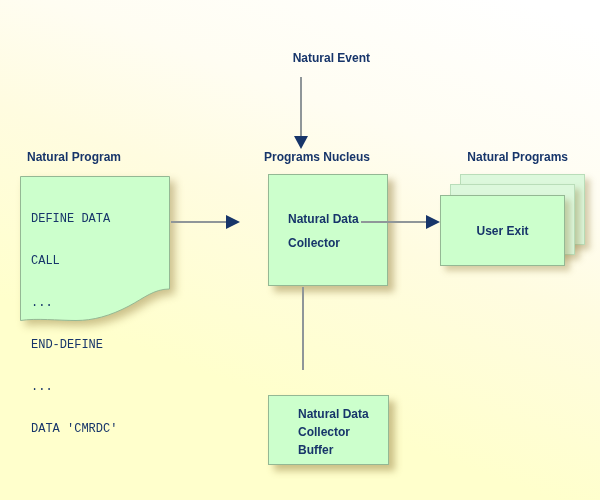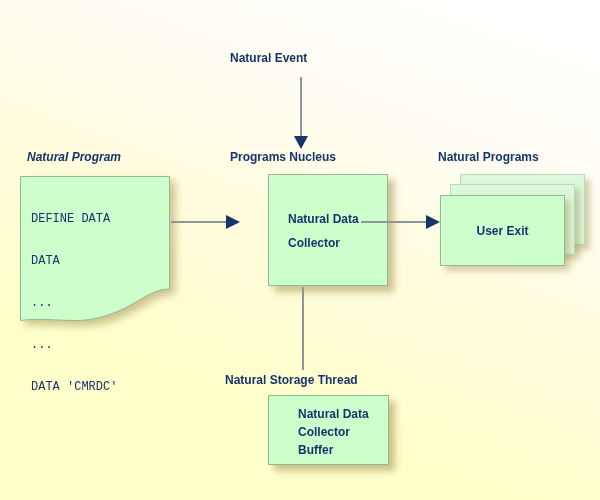--- a/index.html
+++ b/index.html
@@ -18,24 +18,24 @@
     overflow: hidden;
     background: linear-gradient(200deg, #ffffff 4%, #fffdf2 28%, #fffce0 45%, #ffffcc 72%);
   }
   .canvas { position:absolute; inset:0; width:600px; height:500px; }
 
   .diagram-label {
     position:absolute;
     color: var(--navy);
     font-size: 12px;
     font-weight: bold;
-    text-align: left;
+    text-align: right;
     white-space: nowrap;
   }
-  .diagram-label.left-align { text-align:center;font-style:italic; }
+  .diagram-label.left-align { text-align:center; }
 
   .green-box {
     position:absolute;
     background: var(--box-green);
     border: 1px solid var(--border-green);
     box-shadow: 6px 6px 7px rgba(141,120,55,0.45);
     color: var(--navy);
     font-size: 12px;
     font-weight: bold;
   }
@@ -108,22 +108,23 @@
   <div class="vline" id="event-line"></div>
   <div class="arrowhead-down" id="event-head"></div>
   <div class="diagram-label" id="lbl-nucleus">Programs Nucleus</div>
 
   <div class="diagram-label left-align" id="lbl-program">Natural Program</div>
   <svg class="doc-svg" width="151" height="147" viewBox="0 0 151 147">
     <path d="M0.5,0.5 H149.5 V113 C134,113 124,122 109,130 C90,140 73,144.5 56,144.5 C38,144.5 16,142 0.5,144.5 Z"></path>
   </svg>
   <div class="code-block">
     <div>DEFINE DATA</div>
-    <div>DATA</div>
+    <div>CALL</div>
     <div>...</div>
+    <div>END-DEFINE</div>
     <div>...</div>
     <div>DATA 'CMRDC'</div>
     
     
   </div>
 
   <div class="hline" id="prog-line"></div>
   <div class="arrowhead-right" id="prog-head"></div>
 
   <div class="green-box multiline" id="box-collector">Natural Data
@@ -133,18 +134,17 @@
   <div class="arrowhead-right" id="exit-head"></div>
 
   <div class="diagram-label" id="lbl-asm">Natural Programs</div>
   <div class="stack-box" id="stack-back"></div>
   <div class="stack-box" id="stack-middle"></div>
   <div class="stack-box stack-front green-box" id="stack-front">
     <span>User Exit</span>
   </div>
 
   <div class="vline" id="storage-line"></div>
-  <div class="diagram-label" id="lbl-storage">Natural Storage Thread</div>
   <div class="green-box multiline" id="box-buffer">Natural Data
 Collector
 Buffer</div>
 
 </div>
 
 </body></html>

